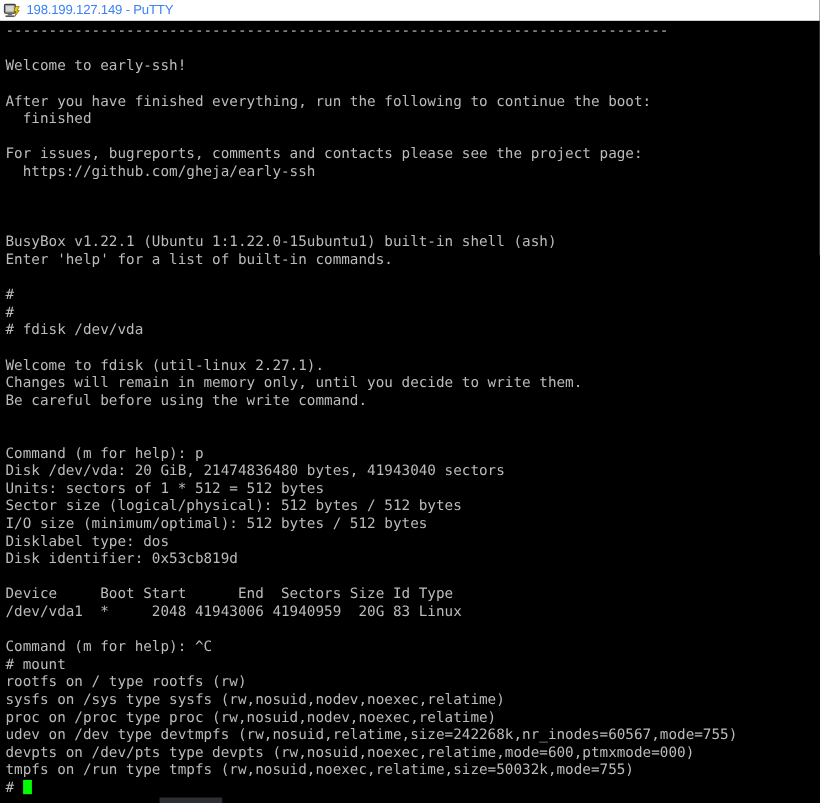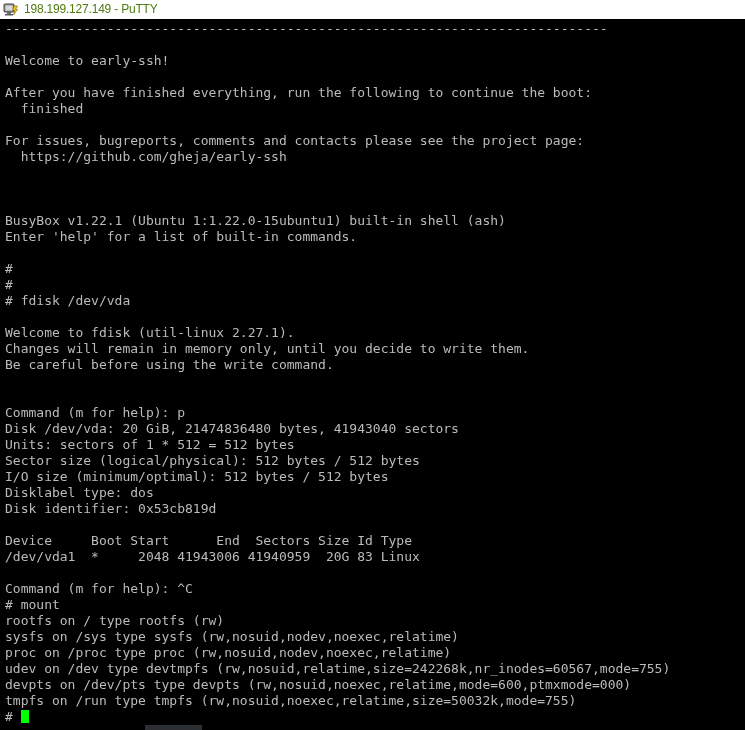--- a/index.html
+++ b/index.html
@@ -36,21 +36,21 @@
   #title-bar-icon {
     width: 16px;
     height: 16px;
     flex: 0 0 16px;
     position: relative;
     margin-right: 5px;
   }
   #title-bar-text {
     font-family: "Liberation Sans", sans-serif;
     font-size: 12px;
-    color: #4d7c0f;
+    color: #3b82f6;
     line-height: 19px;
     white-space: nowrap;
     letter-spacing: -0.2px;
   }
   
   #terminal {
     flex: 1 1 auto;
     background: #000000;
     position: relative;
     overflow: hidden;

